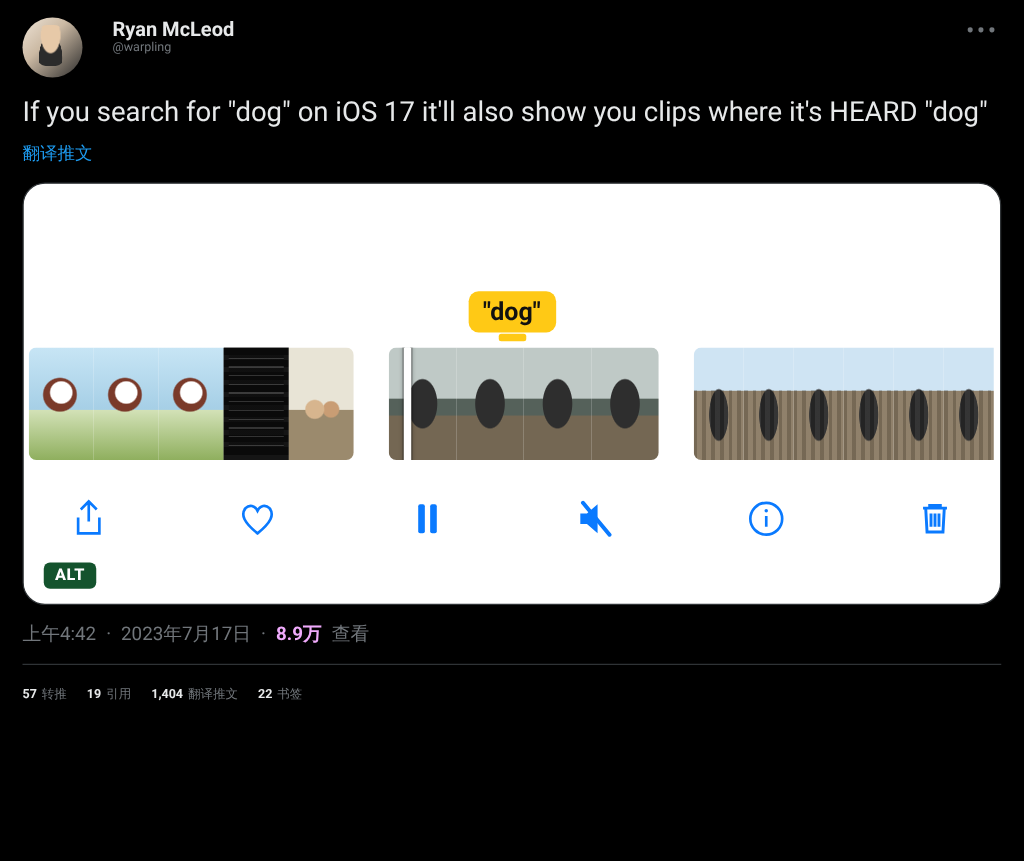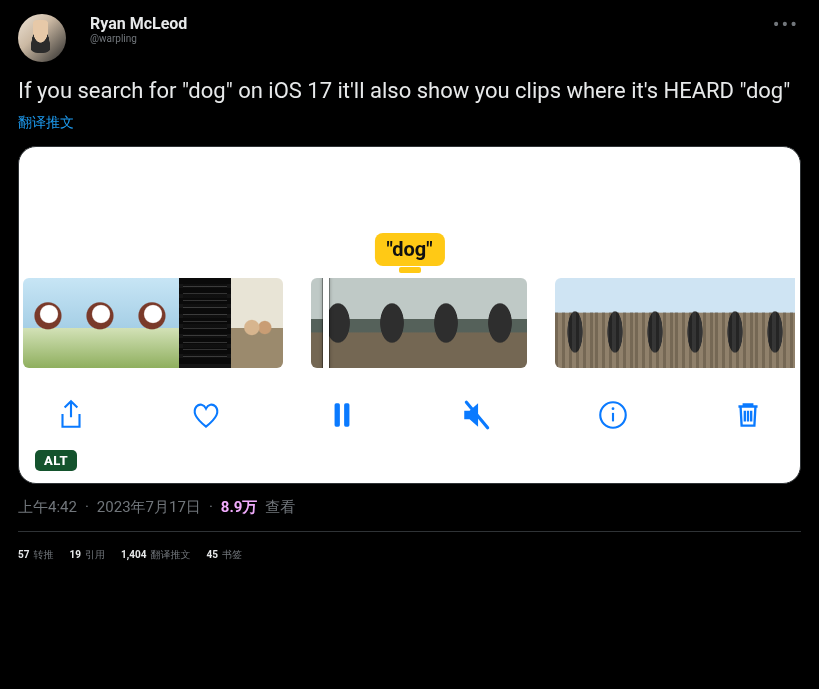--- a/index.html
+++ b/index.html
@@ -323,16 +323,16 @@
     <span class="bold">8.9万</span>
     <span> 查看</span>
   </div>
 
   <div class="divider"></div>
 
   <div class="stats">
     <span><span class="num">57</span><span>转推</span></span>
     <span><span class="num">19</span><span>引用</span></span>
     <span><span class="num">1,404</span><span>翻译推文</span></span>
-    <span><span class="num">45</span><span>书签</span></span>
+    <span><span class="num">22</span><span>书签</span></span>
   </div>
 
 </div>
 
 </body></html>

